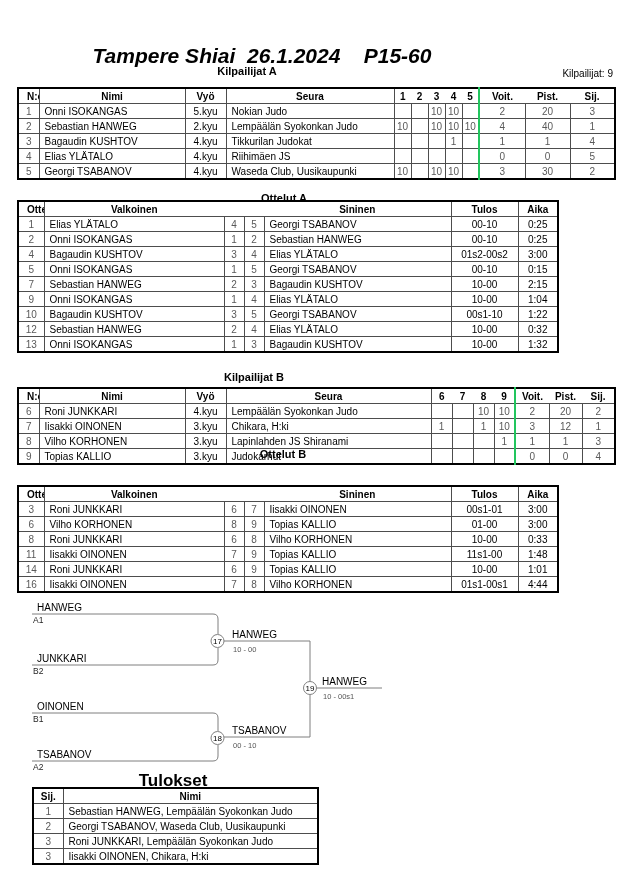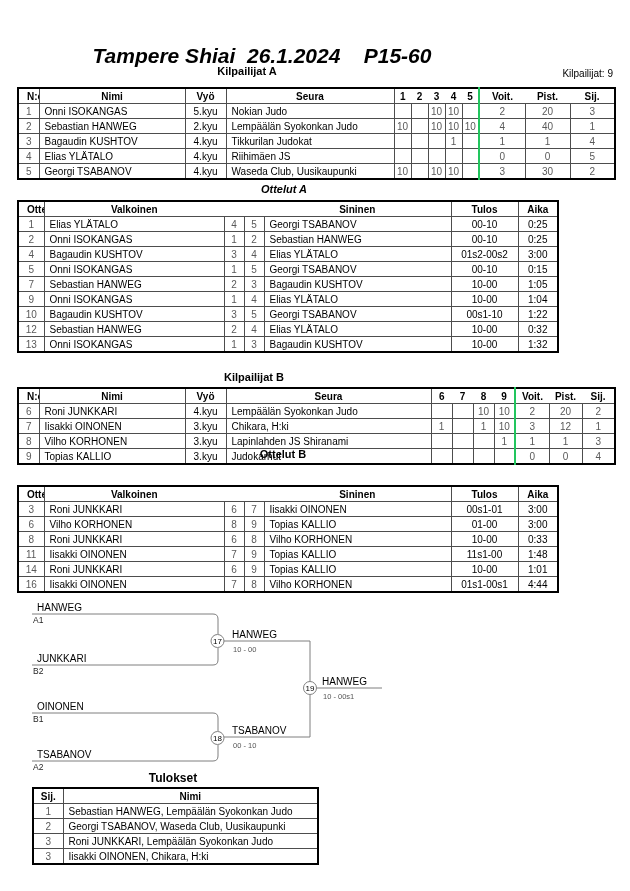--- a/index.html
+++ b/index.html
@@ -1,24 +1,24 @@
 <!DOCTYPE html>
 <html><head>
 <meta charset="utf-8">
 <style>
   html,body{margin:0;padding:0;background:#ffffff;}
   body{width:630px;height:891px;position:relative;font-family:"Liberation Sans",sans-serif;color:#000;}
   .abs{position:absolute;}
   .page-title{top:44px;left:0;width:524px;text-align:center;font-size:21px;font-weight:bold;white-space:pre;font-style:italic;}
   .sec-head{font-size:11px;font-weight:bold;text-align:center;}
   .head-pool-a{top:65px;left:0;width:494px;}
-  .head-match-a{top:183px;left:0;width:568px;font-style:italic;}
+  .head-match-a{top:192px;left:0;width:568px;}
   .head-pool-b{top:371px;left:0;width:508px;}
   .head-match-b{top:448px;left:0;width:566px;}
-  .head-results{top:771px;left:0;width:346px;font-size:12px;}
+  .head-results{top:771px;left:0;width:346px;font-size:17px;}
   .count-label{top:68px;right:17px;font-size:10px;}
 
   table{border-collapse:collapse;table-layout:fixed;font-size:10px;}
   table{border:2px solid #000;}
   th,td{border:1px solid #4d4d4d;height:14px;line-height:13px;padding:0 2px;overflow:hidden;white-space:nowrap;}
   th{font-weight:bold;text-align:center;padding:0 1px;}
   th.left{text-align:center;padding-left:8px;}
   th.noline-l{border-left:none;}
   th.noline-r{border-right:none;}
   th.thick-l,td.thick-l{border-left:2px solid #22c55e;}
@@ -212,21 +212,21 @@
         <td class="c-result">00-10</td>
         <td class="c-time">0:15</td>
       </tr>
       <tr>
         <td class="c-num">7</td>
         <td class="c-name">Sebastian HANWEG</td>
         <td class="c-seed">2</td>
         <td class="c-seed">3</td>
         <td class="c-name">Bagaudin KUSHTOV</td>
         <td class="c-result">10-00</td>
-        <td class="c-time">1:05</td>
+        <td class="c-time">2:15</td>
       </tr>
       <tr>
         <td class="c-num">9</td>
         <td class="c-name">Onni ISOKANGAS</td>
         <td class="c-seed">1</td>
         <td class="c-seed">4</td>
         <td class="c-name">Elias YLÄTALO</td>
         <td class="c-result">10-00</td>
         <td class="c-time">1:04</td>
       </tr>

